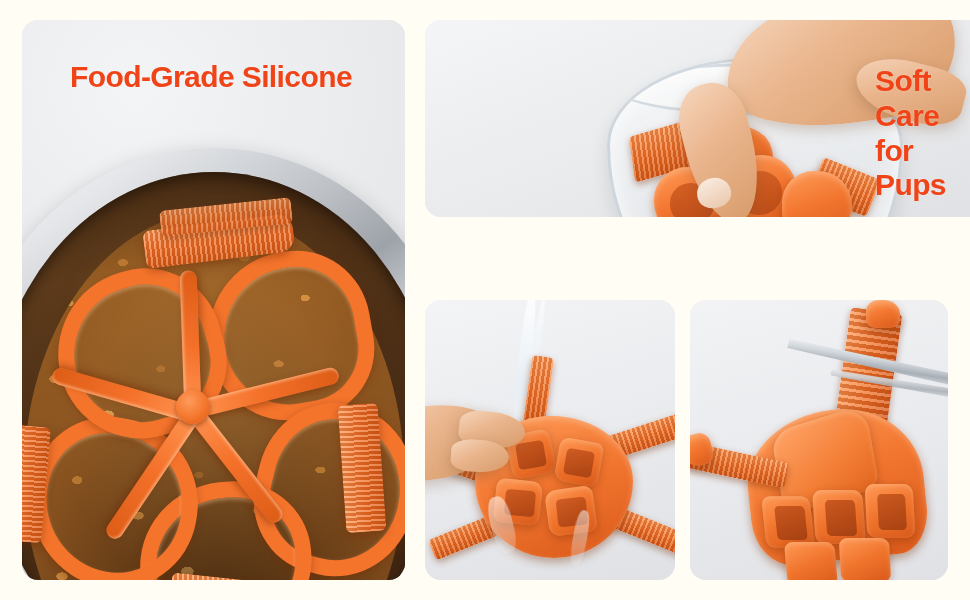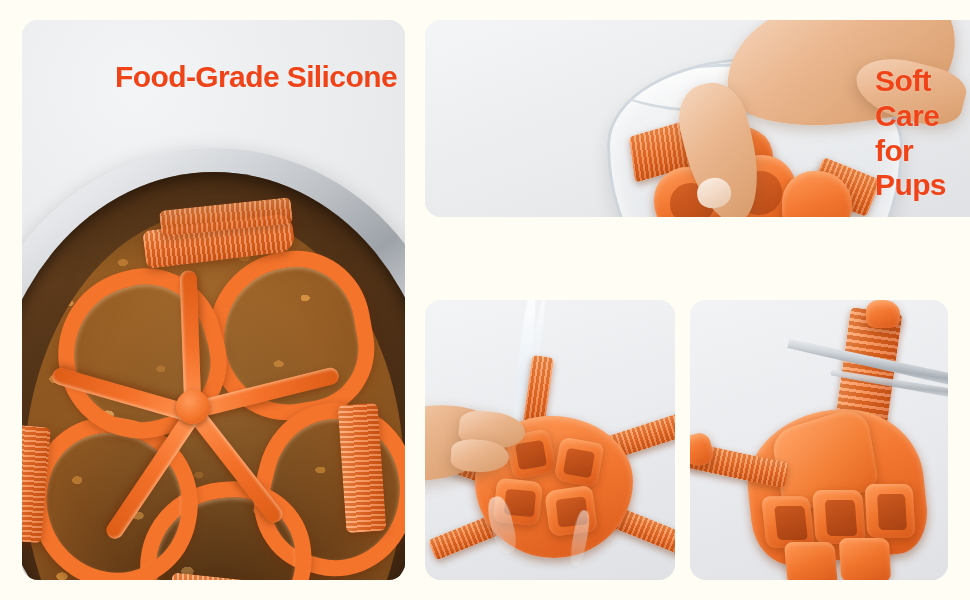--- a/index.html
+++ b/index.html
@@ -35,21 +35,21 @@
     text-shadow: 0 0 2px rgba(255,255,255,0.45);
   }
 
   
   #panel-main { left: 22px; top: 20px; width: 383px; height: 560px; }
   #panel-main .photo-bg {
     position: absolute; inset: 0;
     background:
       radial-gradient(circle at 30% 12%, #F3F4F6 0%, #E8E9EB 48%, #DFE0E3 100%);
   }
-  #cap-food { left: 48px; top: 40px; font-size: 30px; margin-left: 45px; }
+  #cap-food { left: 48px; top: 40px; font-size: 30px; }
 
   
   .steel-bowl {
     position: absolute;
     left: -54px; top: 128px;
     width: 492px; height: 500px;
     border-radius: 50% 50% 46% 46% / 52% 52% 48% 48%;
     background:
       linear-gradient(145deg, #FEFEFE 0%, #E4E6E9 16%, #BFC3C8 34%,
                       #9EA3A9 46%, #D7DADE 58%, #F2F3F5 72%, #C9CDD2 100%);

